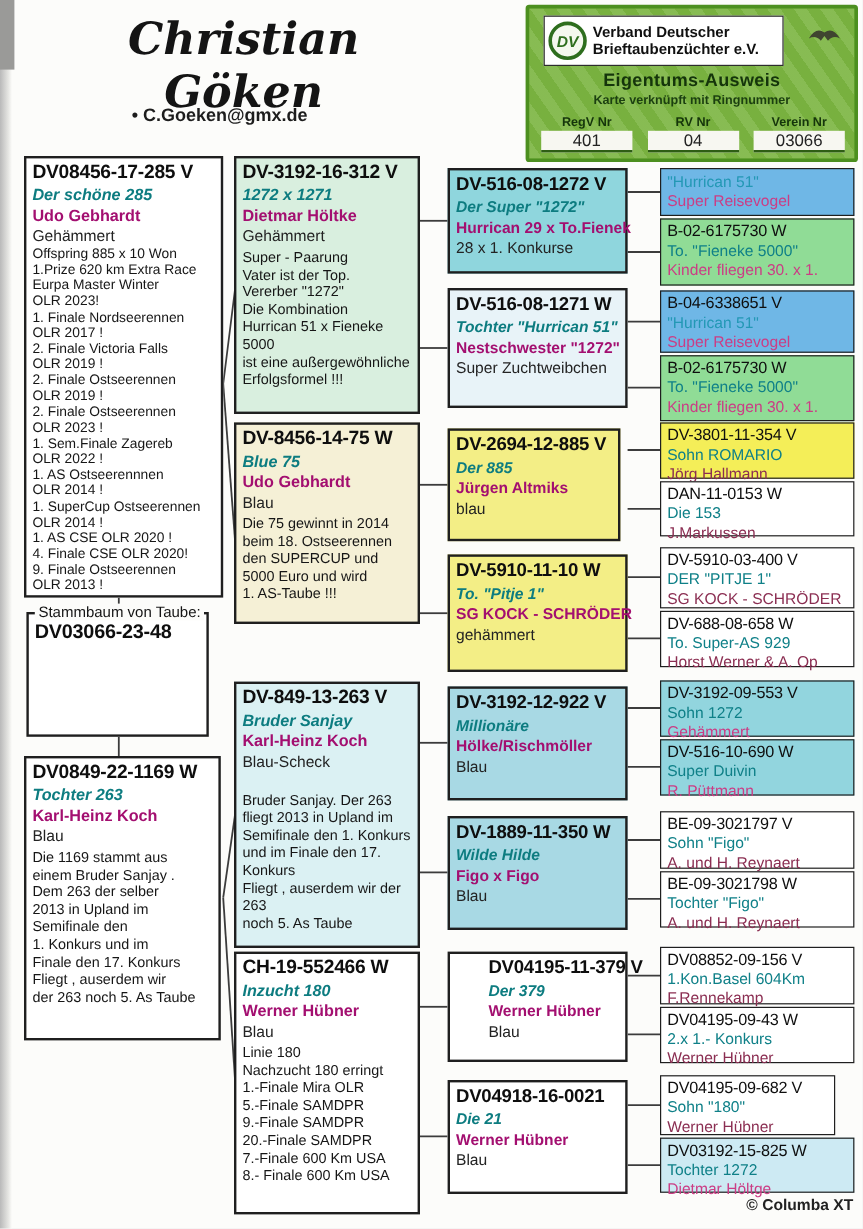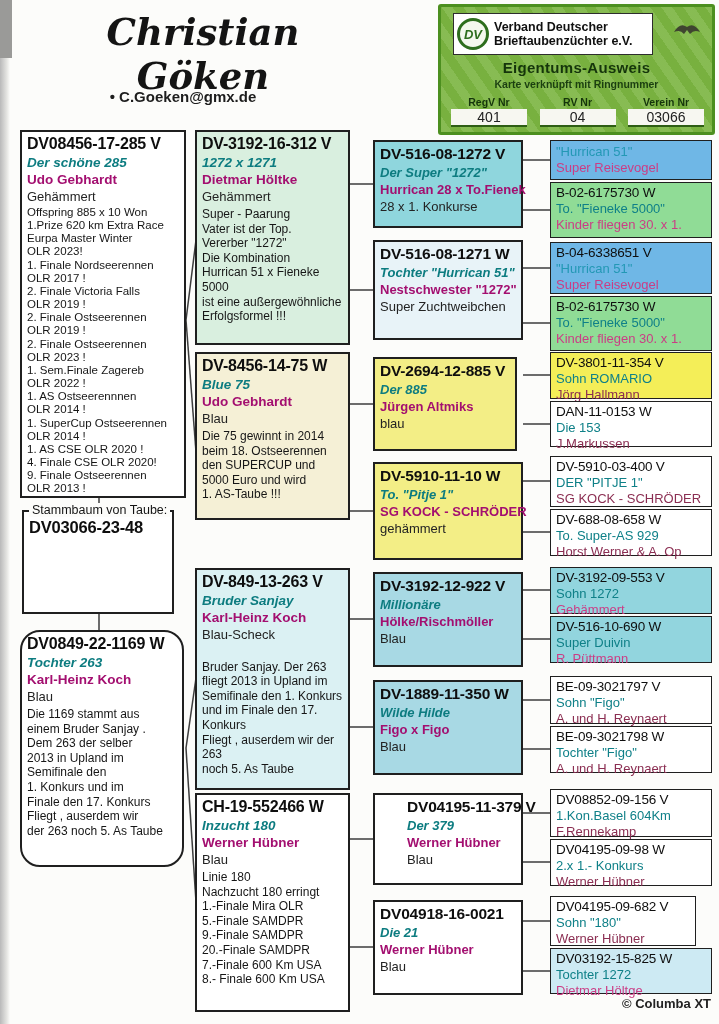--- a/index.html
+++ b/index.html
@@ -177,21 +177,21 @@
 4. Finale CSE OLR 2020!
 9. Finale Ostseerennen
  OLR 2013 !</div>
   </div>
 
   <div class="stammbaum">
     <div class="legend">Stammbaum von Taube:</div>
     <div class="ring">DV03066-23-48</div>
   </div>
 
-  <div class="pbox" style="left:20px;top:630px;width:164px;height:237px;border-radius:20px;">
+  <div class="pbox" style="left:20px;top:630px;width:164px;height:237px;">
     <div class="ring">DV0849-22-1169 W</div>
     <div class="pname">Tochter 263</div>
     <div class="breeder">Karl-Heinz Koch</div>
     <div class="pcolor">Blau</div>
     <div class="notes">Die 1169 stammt aus
  einem Bruder Sanjay .
 Dem 263 der selber
  2013 in Upland im
 Semifinale den
  1. Konkurs und im
@@ -253,21 +253,21 @@
 5.-Finale SAMDPR
 9.-Finale SAMDPR
 20.-Finale SAMDPR
 7.-Finale 600 Km USA
 8.- Finale 600 Km USA</div>
   </div>
 
   <div class="pbox g3" style="left:373px;top:140px;width:150px;height:88px;background:#8fd6dd;">
     <div class="ring">DV-516-08-1272 V</div>
     <div class="pname">Der Super "1272"</div>
-    <div class="breeder">Hurrican 28 x To.Fienek</div>
+    <div class="breeder">Hurrican 29 x To.Fienek</div>
     <div class="pcolor">28 x 1. Konkurse</div>
   </div>
   <div class="pbox g3" style="left:373px;top:240px;width:150px;height:100px;background:#e8f3f8;">
     <div class="ring">DV-516-08-1271 W</div>
     <div class="pname">Tochter "Hurrican 51"</div>
     <div class="breeder">Nestschwester "1272"</div>
     <div class="pcolor">Super Zuchtweibchen</div>
   </div>
   <div class="pbox g3" style="left:373px;top:357px;width:144px;height:94px;background:#f3ee86;">
     <div class="ring">DV-2694-12-885 V</div>
@@ -364,21 +364,21 @@
     <div class="ring">BE-09-3021798 W</div>
     <div class="pname">Tochter "Figo"</div>
     <div class="breeder">A. und H. Reynaert</div>
   </div>
   <div class="pbox g4" style="left:550px;top:789px;width:162px;height:48px;">
     <div class="ring">DV08852-09-156 V</div>
     <div class="pname">1.Kon.Basel 604Km</div>
     <div class="breeder">F.Rennekamp</div>
   </div>
   <div class="pbox g4" style="left:550px;top:839px;width:162px;height:47px;">
-    <div class="ring">DV04195-09-98 W</div>
+    <div class="ring">DV04195-09-43 W</div>
     <div class="pname">2.x 1.- Konkurs</div>
     <div class="breeder">Werner Hübner</div>
   </div>
   <div class="pbox g4" style="left:550px;top:896px;width:146px;height:50px;">
     <div class="ring">DV04195-09-682 V</div>
     <div class="pname">Sohn "180"</div>
     <div class="breeder">Werner Hübner</div>
   </div>
   <div class="pbox g4 pink" style="left:550px;top:948px;width:162px;height:46px;background:#cdeaf3;">
     <div class="ring">DV03192-15-825 W</div>

